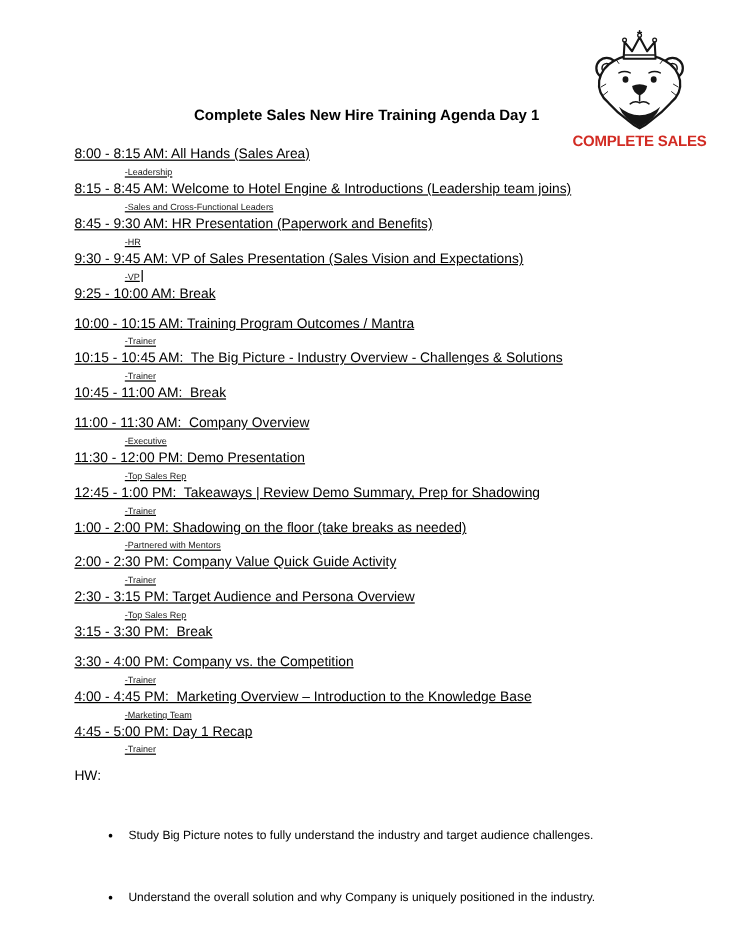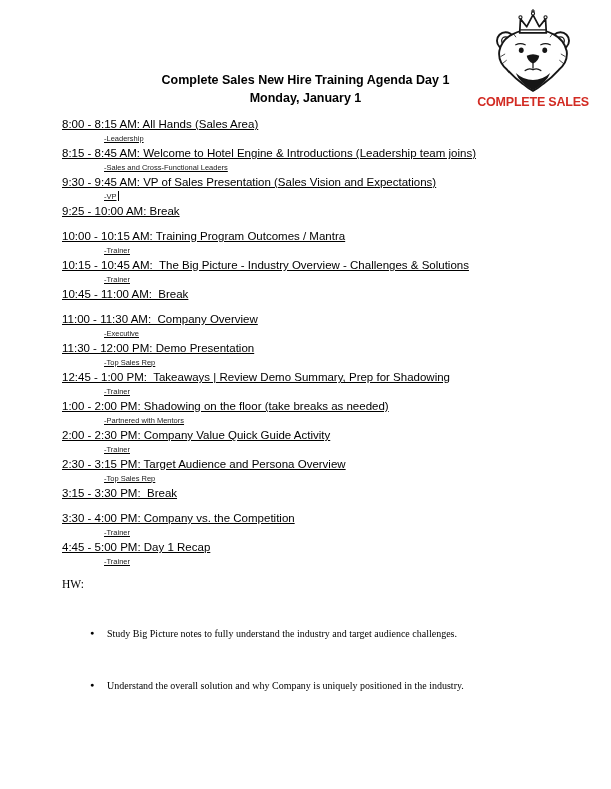--- a/index.html
+++ b/index.html
@@ -4,38 +4,38 @@
 <style>
   html,body { margin:0; padding:0; }
   body {
     width:611px; height:789px; background:#ffffff;
     font-family:"Liberation Sans", sans-serif; color:#000;
     overflow:hidden;
   }
   .doc { position:relative; width:611px; height:789px; background:#fff; }
 
   
-  .logo { position:absolute; top:7px; left:477px; width:112px; text-align:right; }
+  .logo { position:absolute; top:7px; left:477px; width:112px; text-align:left; }
   .logo svg { display:block; margin:0 auto; width:94px; height:88px; }
   .brand { font-weight:bold; font-size:12.5px; letter-spacing:-0.2px; white-space:nowrap; line-height:14px; }
 
   
-  .title { margin:0; padding-top:71px; text-align:center;
+  .title { margin:16px; padding-top:71px; text-align:center;
            font-size:12.5px; font-weight:bold; line-height:18px; }
 
   
   .agenda { margin:9px 0 0 62px;text-decoration:underline; }
   .item-label { font-size:11.5px; line-height:16px; white-space:pre-wrap; }
   .presenter { font-size:7.5px; line-height:13px; margin-left:42px; color:#1a1a1a; }
   .item.spacer { margin-bottom:9px; }
   .caret { display:inline-block; width:1px; height:10px; background:#000;
            vertical-align:-2px; margin-left:1px; }
 
   
-  .hw { margin:8px 0 0 62px;font-family:Liberation Serif, serif; }
+  .hw { margin:8px 0 0 62px; }
   .hw-heading { font-size:11.5px; line-height:16px; }
   ul.hw-list { list-style:none; margin:3px 0 0 0; padding:0; }
   ul.hw-list li { position:relative; font-size:10px; line-height:19.5px; padding-left:45px;margin-top:32px; }
   ul.hw-list li::before { content:"●"; position:absolute; left:28px; top:0; font-size:7px; }
 </style>
 </head>
 <body>
 
 <div class="doc">
 
@@ -91,31 +91,34 @@
         <path d="M50,81 Q55,77 60,80 Q65,77 70,81"></path>
       </g>
 
       <path d="M38,84 Q48,93 60,93 Q72,93 82,84 Q77,97 60,106 Q43,97 38,84 Z" fill="#161616"></path>
     </svg>
     <div class="brand" style="color: rgb(210, 43, 35);">COMPLETE SALES</div>
   </div>
 
   <h1 class="title">
     <div>Complete Sales New Hire Training Agenda Day 1</div>
-    <div>Monday, January 1</div>
   </h1>
 
   <div class="agenda">
       <div class="item">
         <div class="item-label">8:00 - 8:15 AM: All Hands (Sales Area)</div>
         <div class="presenter">-Leadership</div>
       </div>
       <div class="item">
         <div class="item-label">8:15 - 8:45 AM: Welcome to Hotel Engine &amp; Introductions (Leadership team joins)</div>
         <div class="presenter">-Sales and Cross-Functional Leaders</div>
+      </div>
+      <div class="item">
+        <div class="item-label">8:45 - 9:30 AM: HR Presentation (Paperwork and Benefits)</div>
+        <div class="presenter">-HR</div>
       </div>
       <div class="item">
         <div class="item-label">9:30 - 9:45 AM: VP of Sales Presentation (Sales Vision and Expectations)</div>
         <div class="presenter">-VP<span class="caret"></span></div>
       </div>
       <div class="item spacer">
         <div class="item-label">9:25 - 10:00 AM: Break</div>
       </div>
       <div class="item">
         <div class="item-label">10:00 - 10:15 AM: Training Program Outcomes / Mantra</div>
@@ -153,20 +156,24 @@
         <div class="presenter">-Top Sales Rep</div>
       </div>
       <div class="item spacer">
         <div class="item-label">3:15 - 3:30 PM:  Break</div>
       </div>
       <div class="item">
         <div class="item-label">3:30 - 4:00 PM: Company vs. the Competition</div>
         <div class="presenter">-Trainer</div>
       </div>
       <div class="item">
+        <div class="item-label">4:00 - 4:45 PM:  Marketing Overview – Introduction to the Knowledge Base</div>
+        <div class="presenter">-Marketing Team</div>
+      </div>
+      <div class="item">
         <div class="item-label">4:45 - 5:00 PM: Day 1 Recap</div>
         <div class="presenter">-Trainer</div>
       </div>
     </div>
 
   <div class="hw">
     <div class="hw-heading">HW:</div>
     <ul class="hw-list">
         <li>Study Big Picture notes to fully understand the industry and target audience challenges.</li>
         <li>Understand the overall solution and why Company is uniquely positioned in the industry.</li>

